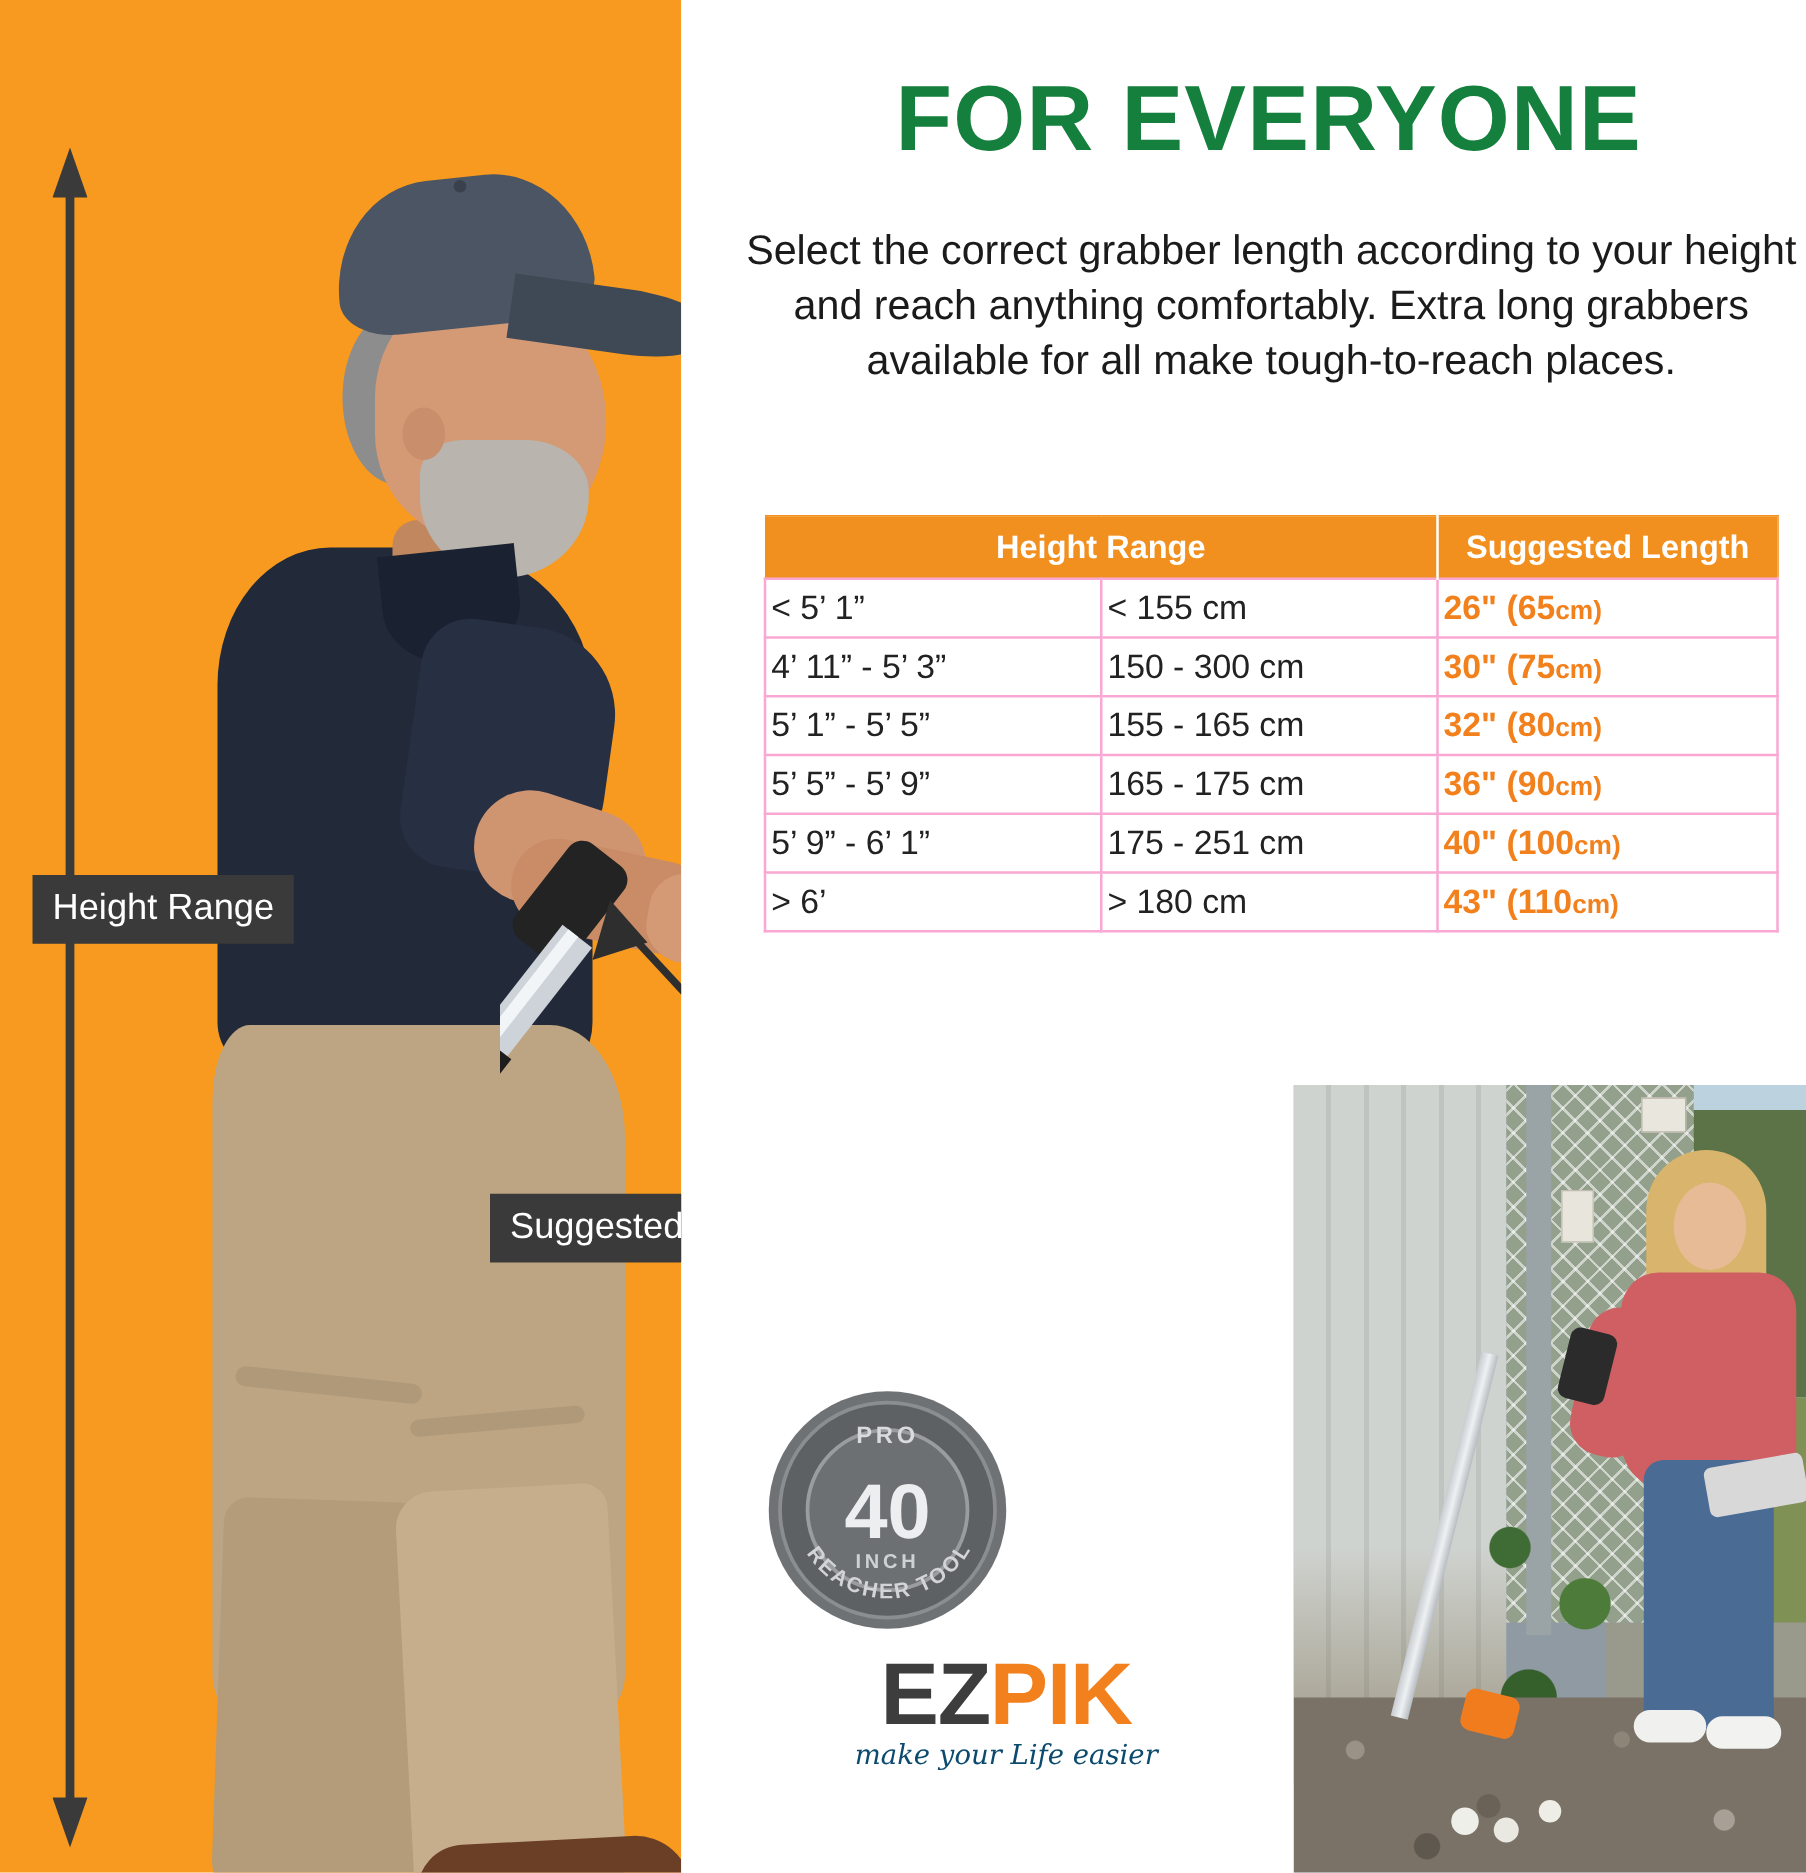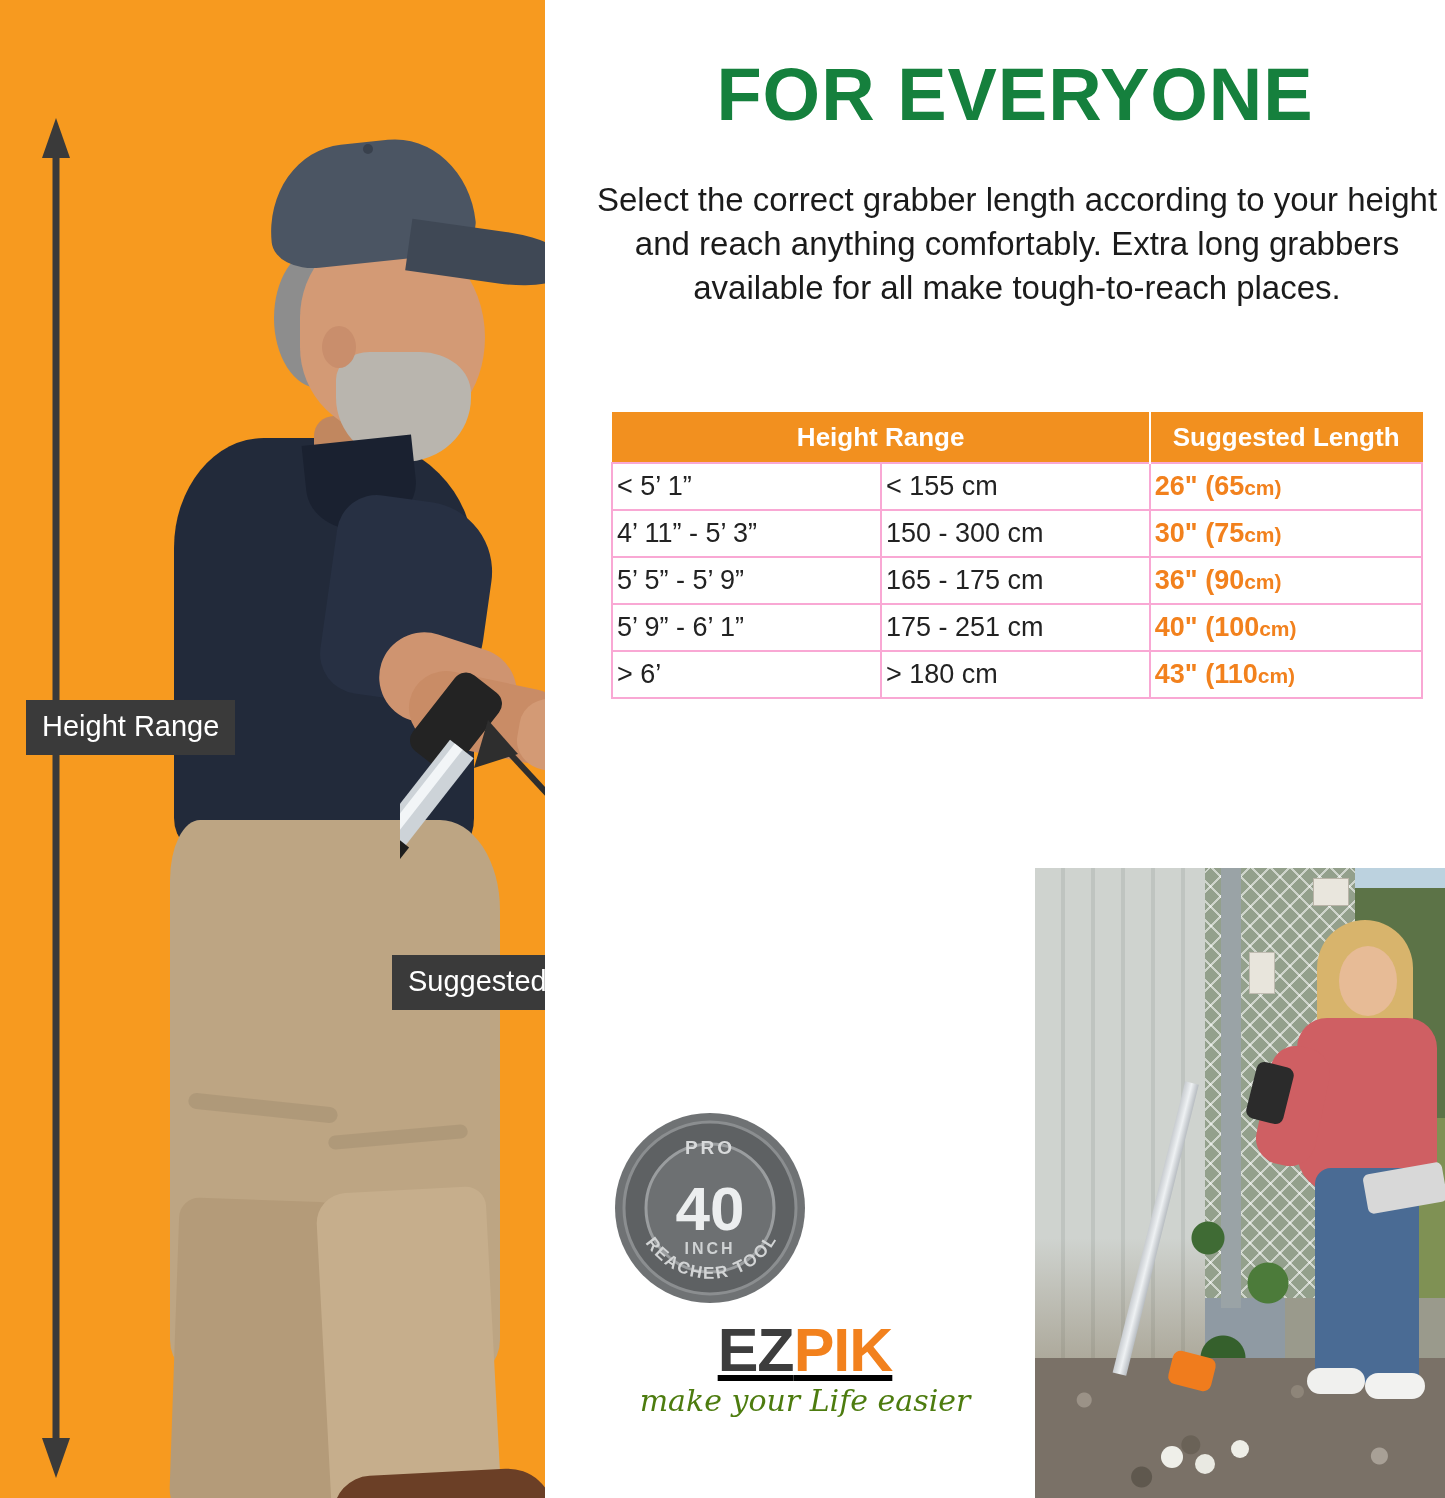--- a/index.html
+++ b/index.html
@@ -250,32 +250,31 @@
 
   
   #logo {
     position: absolute;
     left: 605px;
     top: 1320px;
     width: 400px;
     text-align: center;
   }
   #logo-main {
-    font-size: 61px;
+    font-size: 70px;
     font-weight: bold;
     letter-spacing: -1px;
     line-height: 1;
-    text-decoration: underline;
   }
   #logo-ez { color: #3d3d3d; }
   #logo-pik { color: #f2811d; }
   #logo-tag {
     margin-top: 2px;
-    font-size: 30px;
-    color: #4d7c0f;
+    font-size: 22px;
+    color: #0c4a6e;
     font-family: "DejaVu Serif", serif;
     font-style: italic;
   }
 
   
   #photo {
     position: absolute;
     left: 1035px; top: 868px;
     width: 410px; height: 630px;
     overflow: hidden;
@@ -460,20 +459,25 @@
     <tbody>
       <tr>
         <td>&lt; 5’ 1”</td>
         <td>&lt; 155 cm</td>
         <td class="len"><span>26" (65</span><span class="cm">cm)</span></td>
       </tr>
       <tr>
         <td>4’ 11” - 5’ 3”</td>
         <td>150 - 300 cm</td>
         <td class="len"><span>30" (75</span><span class="cm">cm)</span></td>
+      </tr>
+      <tr>
+        <td>5’ 1” - 5’ 5”</td>
+        <td>155 - 165 cm</td>
+        <td class="len"><span>32" (80</span><span class="cm">cm)</span></td>
       </tr>
       <tr>
         <td>5’ 5” - 5’ 9”</td>
         <td>165 - 175 cm</td>
         <td class="len"><span>36" (90</span><span class="cm">cm)</span></td>
       </tr>
       <tr>
         <td>5’ 9” - 6’ 1”</td>
         <td>175 - 251 cm</td>
         <td class="len"><span>40" (100</span><span class="cm">cm)</span></td>

